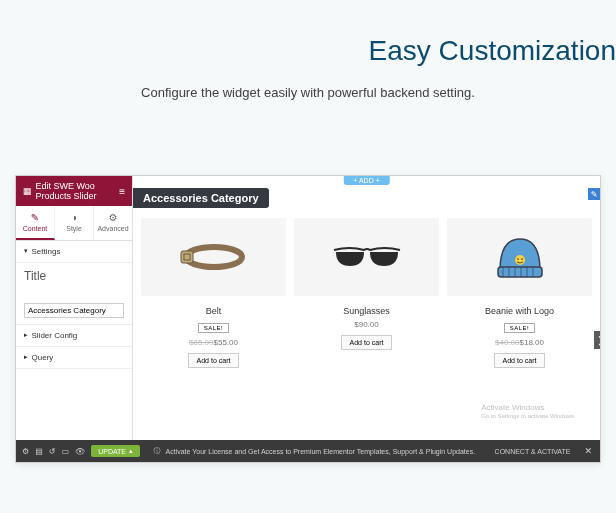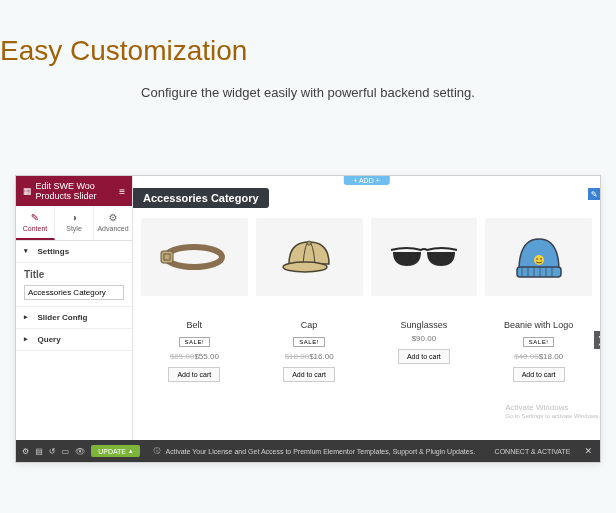--- a/index.html
+++ b/index.html
@@ -1,47 +1,47 @@
 <!DOCTYPE html>
 <html><head>
 <meta charset="utf-8">
 <style>
 * { margin: 0; padding: 0; box-sizing: border-box; }
 body { font-family: -apple-system, BlinkMacSystemFont, "Segoe UI", Arial, sans-serif; background: #f5f9fa; width: 616px; height: 513px; overflow: hidden; }
-.page-title { text-align: left; font-size: 28px; font-weight: 400; color: #a16207; margin-top: 35px; }
+.page-title { text-align: right; font-size: 28px; font-weight: 400; color: #0c4a6e; margin-top: 35px; }
 .page-subtitle { text-align: center; font-size: 13px; color: #404040; margin-top: 18px; }
 .editor-window { position: absolute; top: 175px; left: 15px; right: 15px; bottom: 50px; background: #fff; border: 1px solid #d0d0d0; display: flex; flex-direction: column; box-shadow: 0 2px 8px rgba(0,0,0,0.08); }
 .editor-top { display: flex; flex: 1; overflow: hidden; }
 .sidebar { width: 117px; background: #fff; border-right: 1px solid #e0e0e0; display: flex; flex-direction: column; font-size: 9px; }
 .sidebar-header { background: #8e1438; color: #fff; padding: 5px 7px; font-size: 9px; display: flex; align-items: center; gap: 4px; }
 .sidebar-header .ham { margin-left: auto; font-size: 10px; }
 .tabs { display: flex; border-bottom: 1px solid #e0e0e0; }
 .tab { flex: 1; text-align: center; padding: 6px 2px; font-size: 7px; color: #666; cursor: pointer; border-right: 1px solid #eee; }
 .tab:last-child { border-right: none; }
 .tab.active { color: #8e1438; border-bottom: 2px solid #8e1438; }
 .tab .ticon { display: block; font-size: 10px; margin-bottom: 2px; }
-.section-row { padding: 6px 8px; border-bottom: 1px solid #eee; font-size: 8px; color: #333; cursor: pointer; display: flex; align-items: flex-start; gap: 10px; font-weight: bold; }
+.section-row { padding: 6px 8px; border-bottom: 1px solid #eee; font-size: 8px; color: #333; cursor: pointer; display: flex; align-items: flex-start; gap: 4px; }
 .section-row .caret { font-size: 7px; }
 .field-area { padding: 6px 8px; border-bottom: 1px solid #eee; }
-.field-label { font-size: 10px; color: #555; margin-bottom: 5px; font-weight: bold; }
+.field-label { font-size: 12px; color: #555; margin-bottom: 20px; }
 .field-input { width: 100%; font-size: 8px; padding: 2px 3px; border: 1px solid #ccc; }
 .canvas { flex: 1; background: #fff; position: relative; overflow: hidden; }
 .add-handle { position: absolute; top: 0; left: 50%; transform: translateX(-50%); background: #6fbef0; color: #fff; font-size: 7px; padding: 1px 10px; border-radius: 0 0 3px 3px; cursor: pointer; }
 .edit-handle { position: absolute; top: 12px; right: 0; background: #3b82d4; color: #fff; width: 12px; height: 12px; font-size: 8px; display: flex; align-items: center; justify-content: center; cursor: pointer; }
 .cat-title { background: #353a40; color: #fff; display: inline-block; padding: 4px 10px; font-size: 11px; font-weight: 600; margin-top: 12px; border-radius: 0 3px 3px 0; }
 .products { display: flex; gap: 8px; padding: 10px 8px 0 8px; position: relative; }
 .prod { flex: 1; text-align: center; position: relative; }
 .prod-img { height: 78px; background: #f5f5f5; display: flex; align-items: center; justify-content: center; border-radius: 2px; }
-.prod-name { font-size: 9px; color: #333; margin-top: 24px; }
+.prod-name { font-size: 9px; color: #333; margin-top: 10px; }
 .sale-badge { display: inline-block; border: 1px solid #aaa; font-size: 6px; padding: 1px 5px; margin-top: 4px; letter-spacing: 0.5px; }
 .price-row { font-size: 8px; margin-top: 4px; color: #777; }
 .price-row .old { text-decoration: line-through; color: #bbb; }
 .addcart { display: inline-block; border: 1px solid #ccc; font-size: 7px; padding: 3px 8px; margin-top: 6px; background: #fafafa; cursor: pointer; }
 .slider-next { position: absolute; right: -8px; top: 155px; width: 14px; height: 18px; background: #5a5a5a; color: #fff; font-size: 9px; display: flex; align-items: center; justify-content: center; cursor: pointer; }
-.watermark { position: absolute; right: 0; bottom: 20px; font-size: 8px; color: #c0c0c0; text-align: left; line-height: 1.2; }
+.watermark { position: absolute; right: 24px; bottom: 20px; font-size: 8px; color: #c0c0c0; text-align: left; line-height: 1.2; }
 .watermark .wline2 { font-size: 6px; }
 .bottom-bar { background: #3a3a3a; color: #d0d0d0; display: flex; align-items: center; font-size: 7px; height: 22px; }
 .bb-left { display: flex; align-items: center; gap: 6px; padding: 0 6px; }
 .bb-icon { font-size: 8px; cursor: pointer; }
 .update-btn { background: #7db43a; color: #fff; padding: 2px 7px; font-size: 7px; border-radius: 2px; cursor: pointer; display: flex; align-items: center; gap: 3px; }
 .bb-msg { flex: 1; padding: 0 8px; display: flex; align-items: center; gap: 5px; }
 .bb-connect { padding: 0 6px; font-size: 7px; cursor: pointer; }
 .bb-close { padding: 0 8px; font-size: 9px; cursor: pointer; }
 svg { display: block; }
 </style>
@@ -104,34 +104,20 @@
                 <rect x="2" y="14" width="12" height="12" rx="2" fill="#c0a878" stroke="#6a5a40" stroke-width="1"></rect>
                 <rect x="5" y="17" width="6" height="6" fill="none" stroke="#6a5a40" stroke-width="1"></rect>
               </svg>
           </div>
           <div class="prod-name">Belt</div>
           <div class="sale-badge">SALE!</div>
           <div class="price-row"><span class="old">$65.00</span><span>$55.00</span></div>
           <div class="addcart">Add to cart</div>
         </div>
 
-        <div class="prod">
-          <div class="prod-img">
-            <svg width="64" height="50" viewBox="0 0 64 50">
-                <path d="M12 32 Q12 10 32 10 Q52 10 52 32 Z" fill="#d4c088" stroke="#4a4432" stroke-width="1.5"></path>
-                <path d="M32 10 Q28 10 26 32 M32 10 Q36 10 38 32" fill="none" stroke="#4a4432" stroke-width="1"></path>
-                <ellipse cx="28" cy="35" rx="22" ry="5" fill="#d4c088" stroke="#4a4432" stroke-width="1.5"></ellipse>
-                <circle cx="32" cy="11" r="2" fill="#b0a068" stroke="#4a4432" stroke-width="0.8"></circle>
-              </svg>
-          </div>
-          <div class="prod-name">Cap</div>
-          <div class="sale-badge">SALE!</div>
-          <div class="price-row"><span class="old">$18.00</span><span>$16.00</span></div>
-          <div class="addcart">Add to cart</div>
-        </div>
 
         <div class="prod">
           <div class="prod-img">
             <svg width="74" height="30" viewBox="0 0 74 30">
                 <path d="M4 8 Q20 4 34 8 Q37 6 40 8 Q54 4 70 8" fill="none" stroke="#2a2a2a" stroke-width="2"></path>
                 <path d="M6 10 Q6 24 20 24 Q34 24 34 10 Z" fill="#2a2a2a"></path>
                 <path d="M40 10 Q40 24 54 24 Q68 24 68 10 Z" fill="#2a2a2a"></path>
               </svg>
           </div>
           <div class="prod-name">Sunglasses</div>

